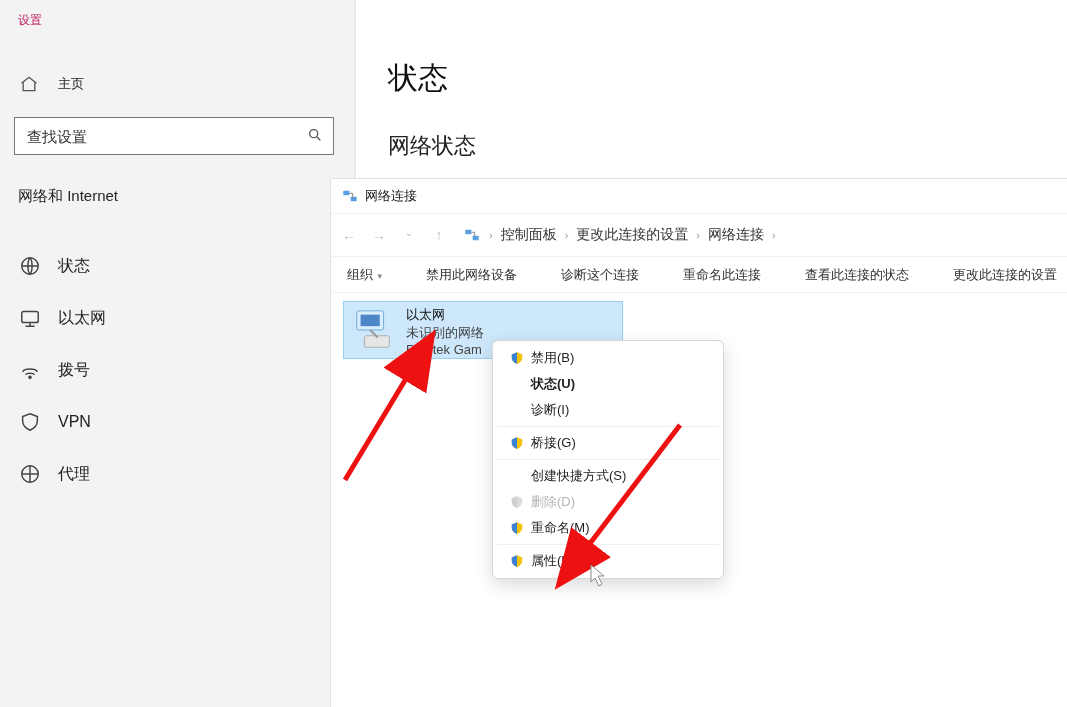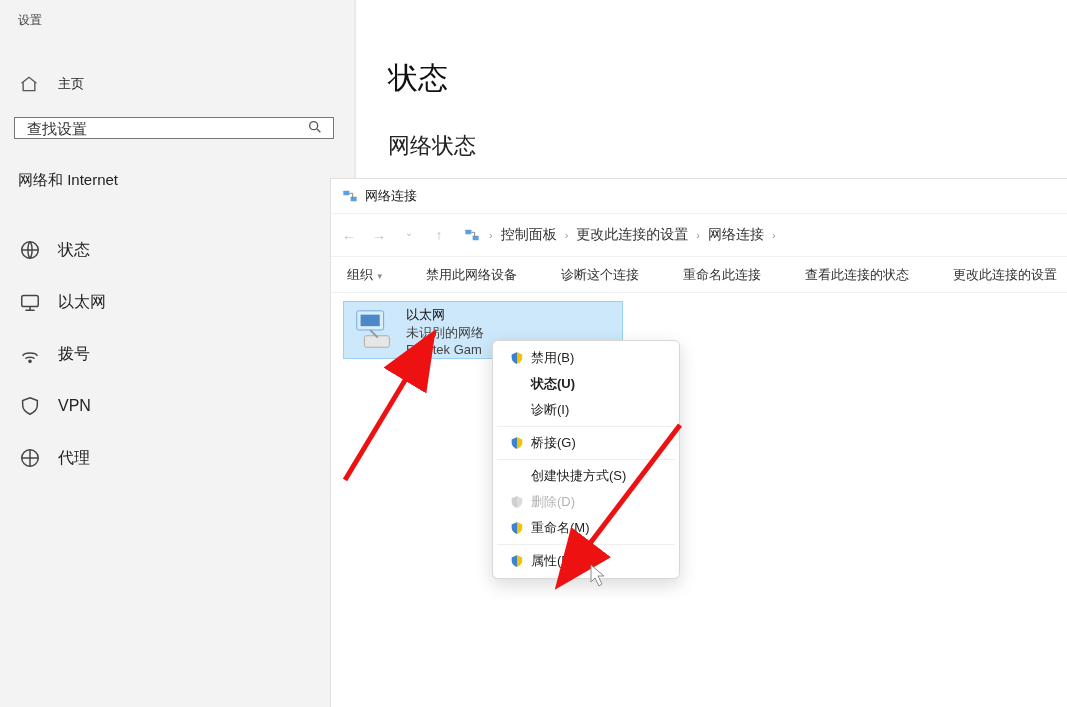--- a/index.html
+++ b/index.html
@@ -16,37 +16,37 @@
   
   .settings-sidebar {
     position: absolute;
     left: 0; top: 0;
     width: 356px; height: 707px;
     background: #f3f3f3;
     border-right: 2px solid #e9e9e9;
   }
   .settings-title {
     font-size: 12px;
-    color: #404040;
+    color: #be185d;
     padding: 12px 0 0 18px;
   }
   .home-row {
     display: flex; align-items: center;
     margin: 44px 0 0 18px;
     font-size: 13px;
     color: #222;
   }
   .home-row .home-icon {
     width: 22px; height: 22px;
     margin-right: 18px;
     display: inline-flex; align-items: center; justify-content: center;
   }
   .search-box {
     margin: 22px 0 0 14px;
-    width: 320px; height: 22px;
+    width: 320px; height: 38px;
     border: 1px solid #777;
     background: #ffffff;
     display: flex; align-items: center;
     padding: 0 10px;
   }
   .search-box input {
     border: none; outline: none;
     flex: 1;
     font-size: 15px;
     background: transparent;
@@ -182,21 +182,21 @@
   }
   .adapter-text { line-height: 1.35; overflow: hidden; }
   .adapter-text .a-line1 { color: #111; }
   .adapter-text .a-line2 { color: #444; }
   .adapter-text .a-line3 { color: #444; white-space: nowrap; max-width: 140px; overflow: hidden; text-overflow: clip; }
 
   
   .context-menu {
     position: absolute;
     left: 492px; top: 340px;
-    width: 188px;
+    width: 232px;
     background: #ffffff;
     border: 1px solid #d8d8d8;
     border-radius: 6px;
     box-shadow: 0 6px 18px rgba(0,0,0,0.15);
     padding: 4px 0;
     font-size: 13px;
     z-index: 50;
   }
   .cm-item {
     display: flex; align-items: center;

